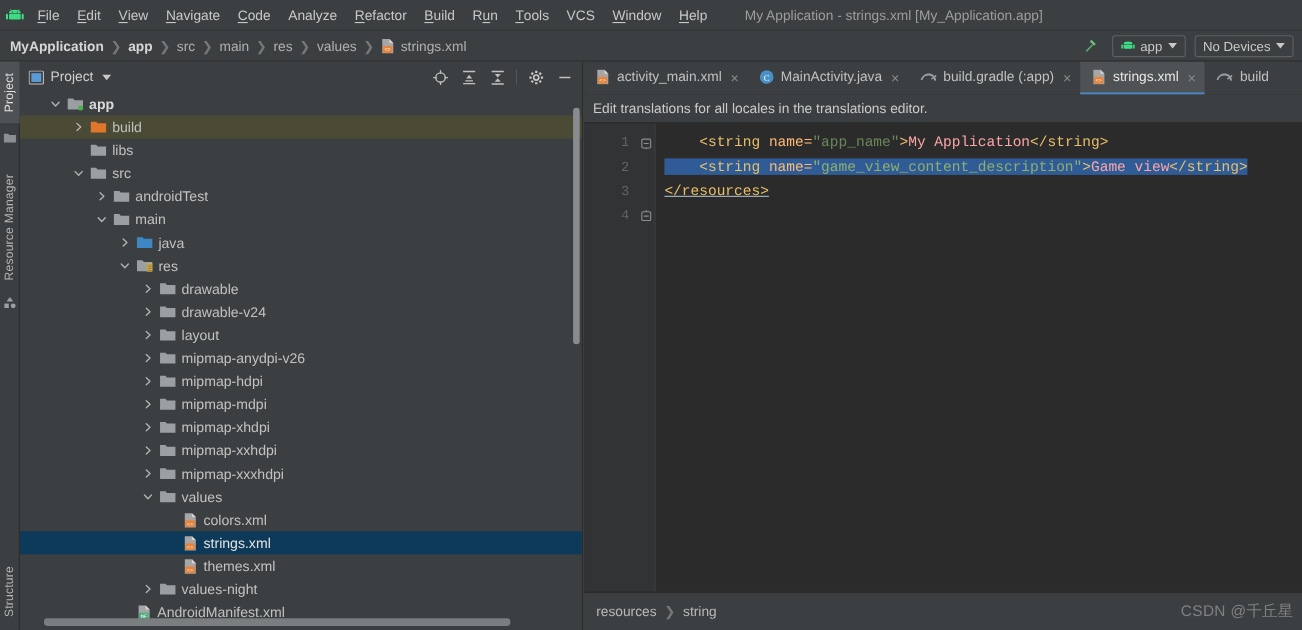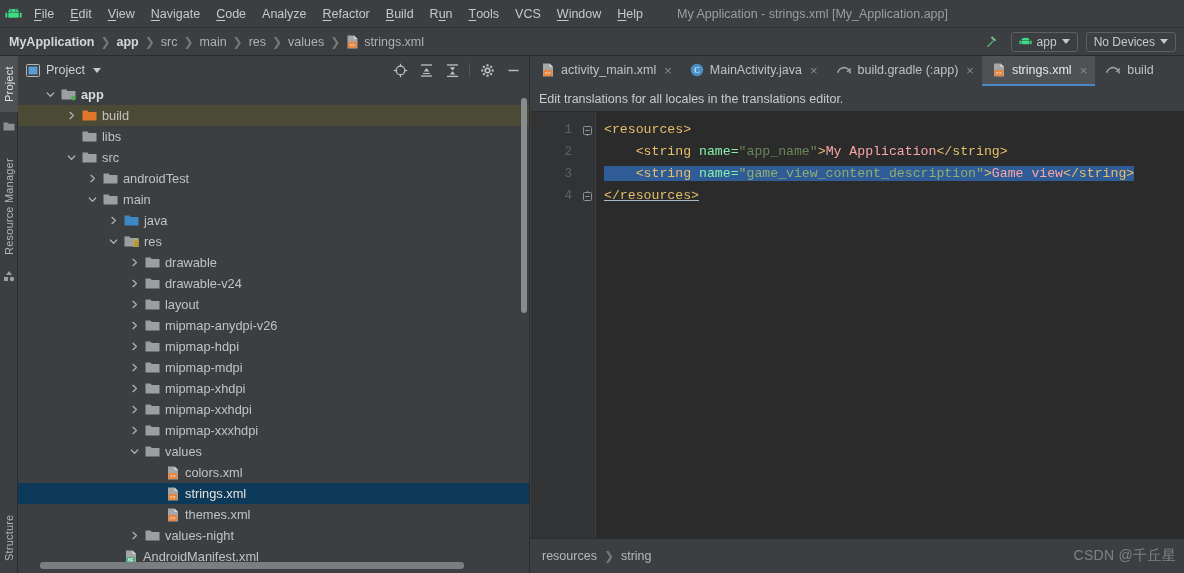--- a/index.html
+++ b/index.html
@@ -126,21 +126,21 @@
     border-right:1px solid #3b3e40;
   }
   .foldmark{ height:22px; display:flex; align-items:center; justify-content:center; }
   .codelines{ flex:1; padding-top:7px; position:relative; overflow:hidden; }
   .cline{
     height:22px; line-height:22px; font-family:"Liberation Mono", monospace;
     font-size:13.2px; white-space:pre; color:#a9b7c6; position:relative;
   }
   .cline .sel{ background:#2f5c96; }
   .tagc{ color:#e8bf6a; }
-  .attrc{ color:#86efac; }
+  .attrc{ color:#fdba74; }
   .strc{ color:#6a8759; }
   .strc-sel{ color:#8fae6e; }
   .txtc{ color:#fca5a5; }
 
   .statusbar{
     position:absolute; left:0; bottom:0; width:653px; height:35px;
     background:#3c3f41; border-top:1px solid #2b2b2b;
     display:flex; align-items:center; padding-left:8px;
   }
   .sb-crumb{ font-size:12.5px; color:#b8b8b8; padding:0 3px; cursor:default;}
@@ -763,21 +763,20 @@
           <div class="foldmark"></div>
           <div class="foldmark">
             <svg width="11" height="11" viewBox="0 0 11 11">
               <line x1="5.5" y1="0" x2="5.5" y2="1.5" stroke="#8d9194" stroke-width="1"></line>
               <rect x="1.5" y="1.5" width="8" height="8" rx="1" fill="none" stroke="#8d9194" stroke-width="1"></rect>
               <line x1="3.3" y1="5.5" x2="7.7" y2="5.5" stroke="#8d9194" stroke-width="1"></line>
             </svg>
           </div>
         </div>
       <div class="codelines" id="codelines">
-          <div class="cline" style="padding-left: 8px;"><span><span class="tagc">&lt;resources&gt;</span></span></div>
           <div class="cline" style="padding-left: 8px;"><span><span class="txtc">    </span><span class="tagc">&lt;string</span><span class="txtc"> </span><span class="attrc">name=</span><span class="strc">"app_name"</span><span class="tagc">&gt;</span><span class="txtc">My Application</span><span class="tagc">&lt;/string&gt;</span></span></div>
           <div class="cline" style="padding-left: 8px;"><span class="sel"><span class="txtc">    </span><span class="tagc">&lt;string</span><span class="txtc"> </span><span class="attrc">name=</span><span class="strc-sel">"game_view_content_description"</span><span class="tagc">&gt;</span><span class="txtc">Game view</span><span class="tagc">&lt;/string&gt;</span></span></div>
           <div class="cline" style="padding-left: 8px; text-decoration: underline;"><span><span class="tagc">&lt;/resources&gt;</span></span></div>
         </div>
     </div>
     <div class="scroll-corner"></div>
 
     <div class="statusbar">
       <span class="sb-crumb">resources</span>
       <span class="sb-sep">❯</span>

